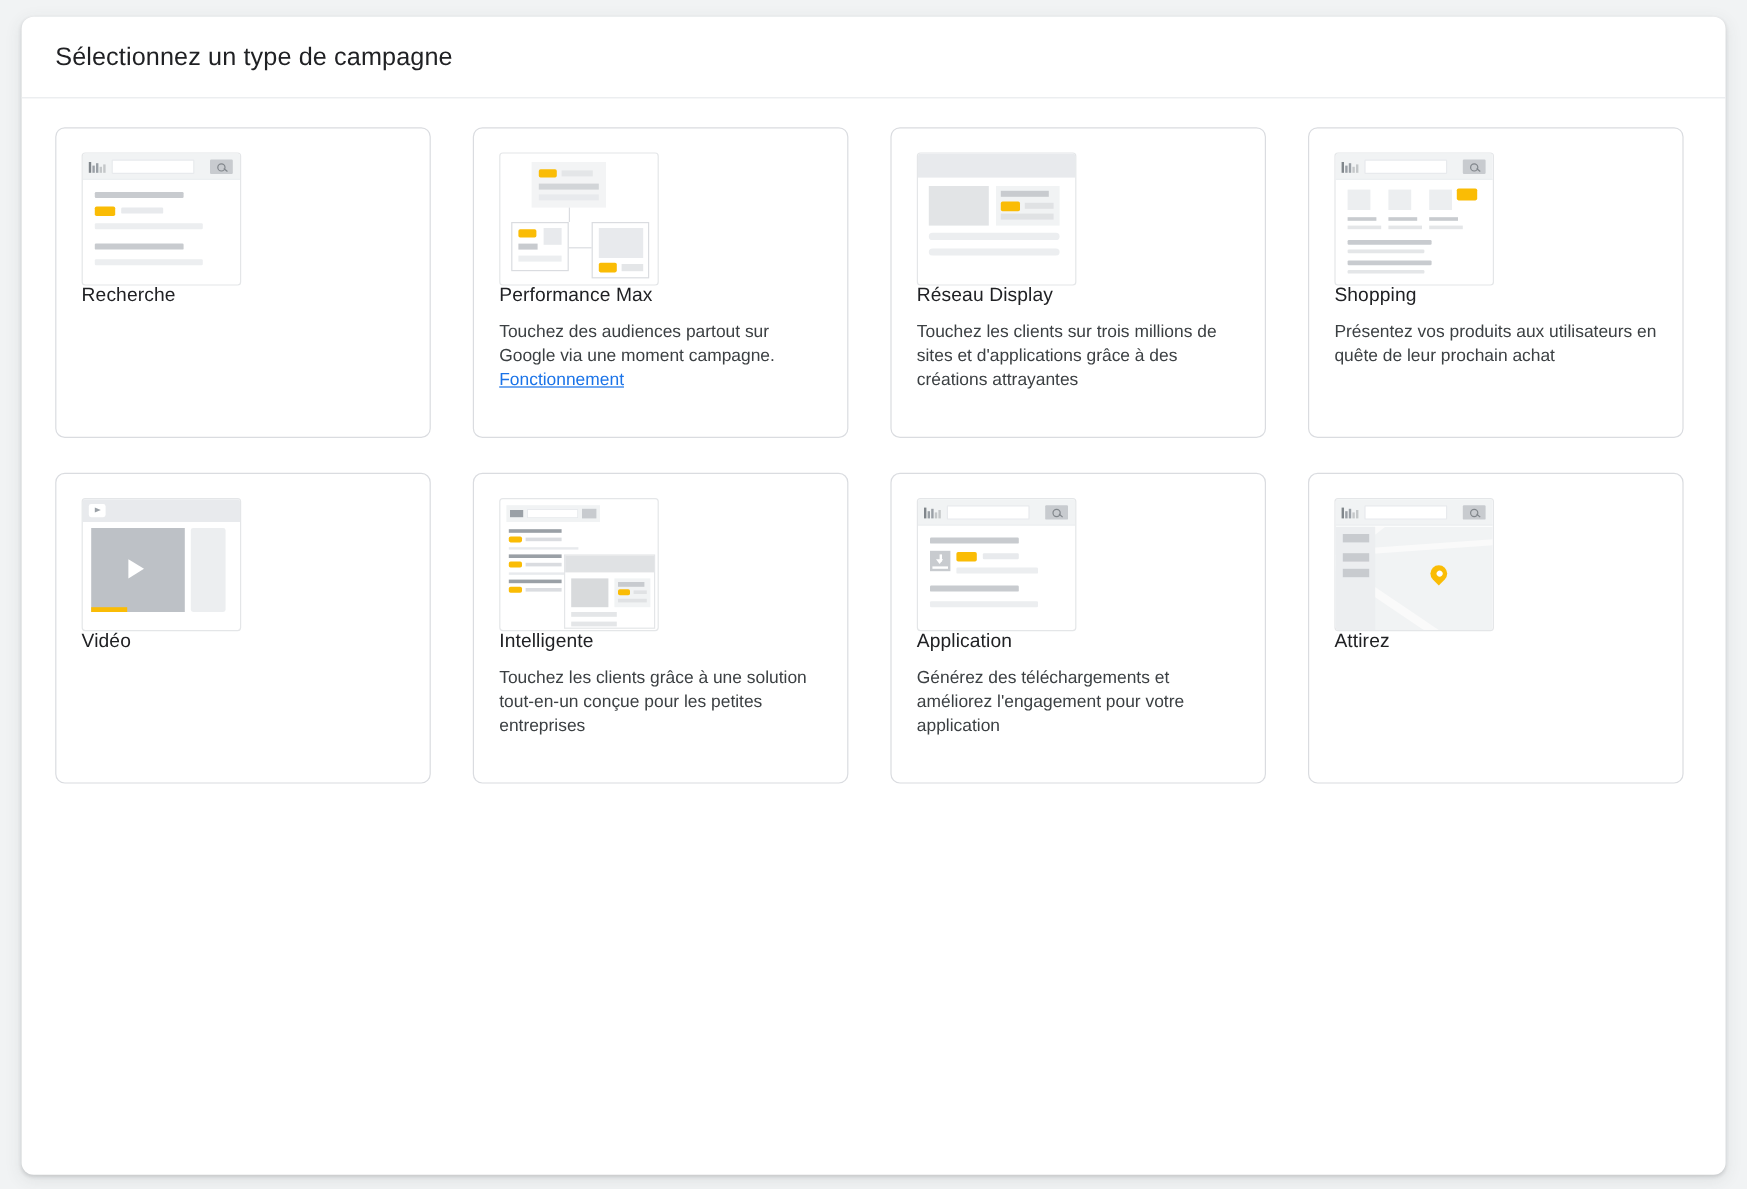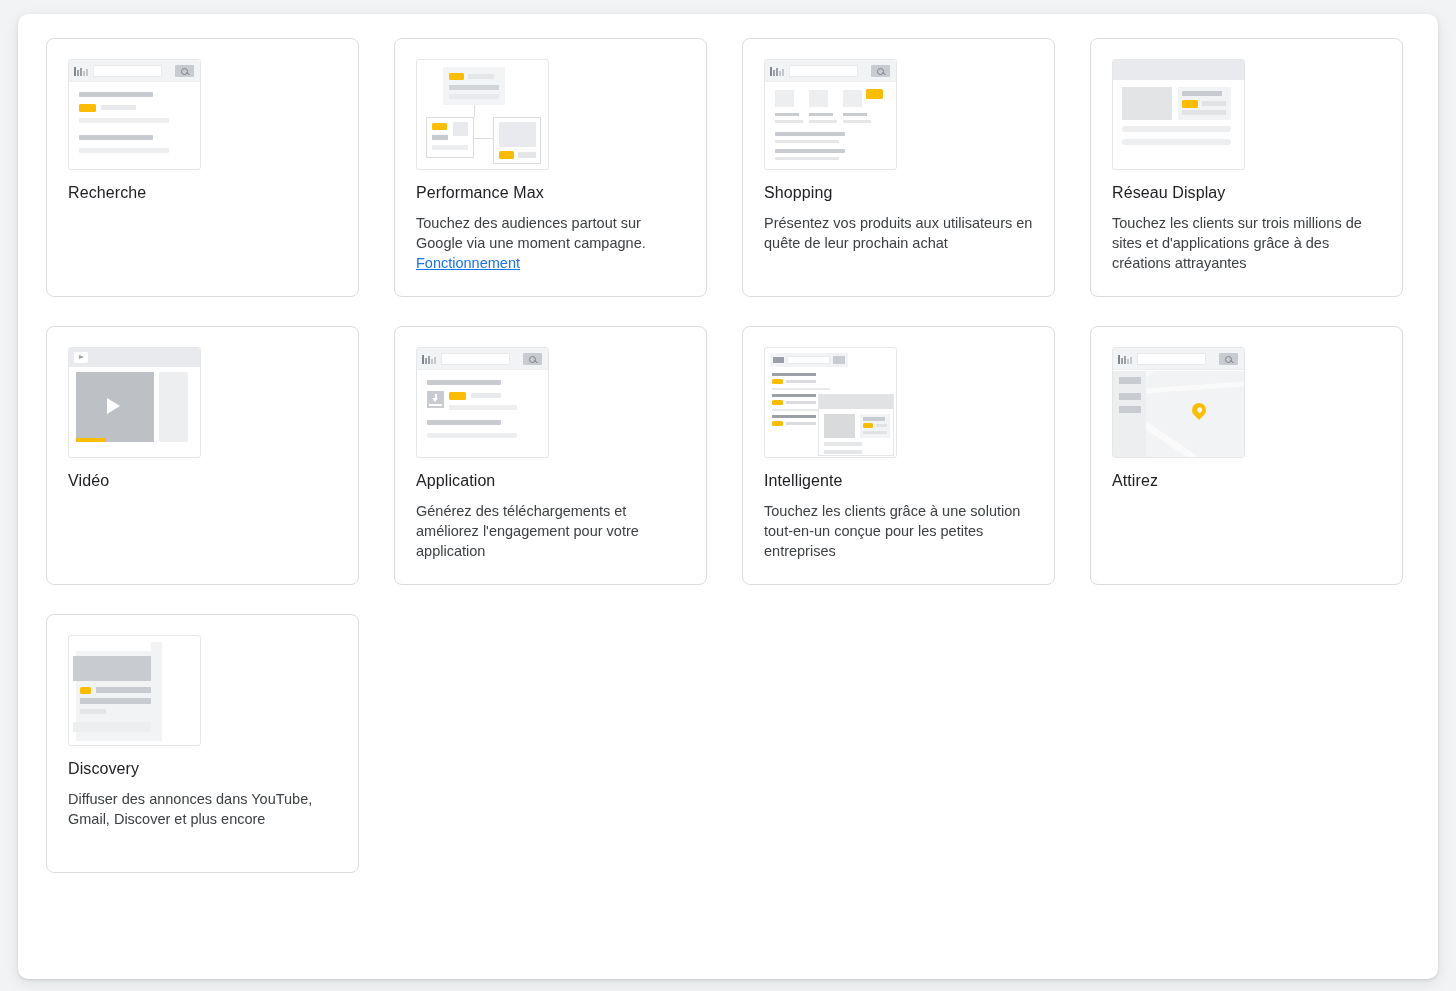--- a/index.html
+++ b/index.html
@@ -40,21 +40,20 @@
     border: 1px solid #dadce0;
     border-radius: 8px;
     background: #fff;
     height: 259px;
     padding: 20px 21px 0 21px;
     cursor: pointer;
   }
   .card-title {
     font-size: 16px;
     color: #202124;
-    margin-top: 14px;
     letter-spacing: .1px;
   }
   .card-desc {
     font-size: 14.5px;
     line-height: 20px;
     color: #3c4043;
     margin-top: 11px;
     max-width: 275px;
   }
   .card-link { color: #1a73e8; }
@@ -232,20 +231,23 @@
   .t-disc .l1 { position: absolute; left: 27px; top: 51px; width: 55px; height: 6px; background: #c8cbcf; }
   .t-disc .l2 { position: absolute; left: 11px; top: 62px; width: 71px; height: 6px; background: #c8cbcf; }
   .t-disc .l3 { position: absolute; left: 11px; top: 73px; width: 26px; height: 5px; background: #e4e6e8; }
   .t-disc .foot { position: absolute; left: 4px; top: 86px; width: 78px; height: 10px; background: #eceef0; }
 </style>
 </head>
 <body>
 
 <div class="panel">
 
+  <div class="panel-header">
+    <div class="panel-title">Sélectionnez un type de campagne</div>
+  </div>
 
   <div class="grid">
 
     <div class="card">
       <div class="thumb t-search">
         <div class="srchbar">
             <span class="glogo">
               <i></i>
               <i></i>
               <i></i>
@@ -282,20 +284,37 @@
             <span class="l2"></span>
           </div>
         <div class="pm-right">
             <span class="sq"></span>
             <span class="badge"></span>
             <span class="l1"></span>
           </div>
       </div>
       <div class="card-title">Performance Max</div>
       <div class="card-desc"><span>Touchez des audiences partout sur Google via une moment campagne.</span> <a class="card-link" href="#">Fonctionnement</a></div>
+    </div>
+
+    <div class="card">
+      <div class="thumb t-disp">
+        <span class="topbar"></span>
+          <span class="img"></span>
+        <div class="panel2">
+            <span class="l1"></span>
+            <span class="l2"></span>
+            <span class="l3"></span>
+          </div>
+        <span class="badge"></span>
+        <span class="ln ln1"></span>
+          <span class="ln ln2"></span>
+      </div>
+      <div class="card-title">Réseau Display</div>
+      <div class="card-desc">Touchez les clients sur trois millions de sites et d'applications grâce à des créations attrayantes</div>
     </div>
 
     <div class="card">
       <div class="thumb t-shop">
         <div class="srchbar">
             <span class="glogo">
               <i></i>
               <i></i>
               <i></i>
               <i></i>
@@ -317,72 +336,29 @@
         <span class="ln w1"></span>
           <span class="ln w2"></span>
           <span class="ln w3"></span>
           <span class="ln w4"></span>
       </div>
       <div class="card-title">Shopping</div>
       <div class="card-desc">Présentez vos produits aux utilisateurs en quête de leur prochain achat</div>
     </div>
 
     <div class="card">
-      <div class="thumb t-disp">
-        <span class="topbar"></span>
-          <span class="img"></span>
-        <div class="panel2">
-            <span class="l1"></span>
-            <span class="l2"></span>
-            <span class="l3"></span>
-          </div>
-        <span class="badge"></span>
-        <span class="ln ln1"></span>
-          <span class="ln ln2"></span>
-      </div>
-      <div class="card-title">Réseau Display</div>
-      <div class="card-desc">Touchez les clients sur trois millions de sites et d'applications grâce à des créations attrayantes</div>
-    </div>
-
-    <div class="card">
       <div class="thumb t-video">
         <span class="ytbar"></span>
           <span class="ytlogo"></span>
         <span class="player"></span>
           <span class="play"></span>
         <span class="prog"></span>
         <span class="side"></span>
       </div>
       <div class="card-title">Vidéo</div>
-    </div>
-
-    <div class="card">
-      <div class="thumb t-app">
-        <div class="srchbar">
-            <span class="glogo">
-              <i></i>
-              <i></i>
-              <i></i>
-              <i></i>
-              <i></i>
-            </span>
-            <span class="sfield"></span>
-            <span class="sbtn"></span>
-          </div>
-        <span class="ln ln1"></span>
-        <span class="dl"></span>
-          <span class="dlbase"></span>
-        <span class="badge"></span>
-        <span class="ln ln2"></span>
-          <span class="ln ln3"></span>
-          <span class="ln ln4"></span>
-          <span class="ln ln5"></span>
-      </div>
-      <div class="card-title">Application</div>
-      <div class="card-desc">Générez des téléchargements et améliorez l'engagement pour votre application</div>
     </div>
 
     <div class="card">
       <div class="thumb t-smart">
         <div class="sbar">
             <span class="lg"></span>
             <span class="fld"></span>
             <span class="bt"></span>
           </div>
         <span class="r rt" style="left:7px;top:25px;width:44px;"></span>
@@ -407,20 +383,46 @@
           <span class="badge"></span>
           <span class="f1"></span>
             <span class="f2"></span>
         </div>
       </div>
       <div class="card-title">Intelligente</div>
       <div class="card-desc">Touchez les clients grâce à une solution tout-en-un conçue pour les petites entreprises</div>
     </div>
 
     <div class="card">
+      <div class="thumb t-app">
+        <div class="srchbar">
+            <span class="glogo">
+              <i></i>
+              <i></i>
+              <i></i>
+              <i></i>
+              <i></i>
+            </span>
+            <span class="sfield"></span>
+            <span class="sbtn"></span>
+          </div>
+        <span class="ln ln1"></span>
+        <span class="dl"></span>
+          <span class="dlbase"></span>
+        <span class="badge"></span>
+        <span class="ln ln2"></span>
+          <span class="ln ln3"></span>
+          <span class="ln ln4"></span>
+          <span class="ln ln5"></span>
+      </div>
+      <div class="card-title">Application</div>
+      <div class="card-desc">Générez des téléchargements et améliorez l'engagement pour votre application</div>
+    </div>
+
+    <div class="card">
       <div class="thumb t-local">
         <div class="srchbar">
             <span class="glogo">
               <i></i>
               <i></i>
               <i></i>
               <i></i>
               <i></i>
             </span>
             <span class="sfield"></span>
@@ -434,29 +436,15 @@
         <div class="side">
             <b></b>
             <b></b>
             <b></b>
           </div>
         <span class="pin"></span>
       </div>
       <div class="card-title">Attirez</div>
     </div>
 
-    <div class="card">
-      <div class="thumb t-disc">
-        <div class="frame"></div>
-        <span class="topw"></span>
-          <span class="img"></span>
-        <span class="badge"></span>
-        <span class="l1"></span>
-          <span class="l2"></span>
-          <span class="l3"></span>
-          <span class="foot"></span>
-      </div>
-      <div class="card-title">Discovery</div>
-      <div class="card-desc">Diffuser des annonces dans YouTube, Gmail, Discover et plus encore</div>
-    </div>
 
   </div>
 </div>
 
 </body></html>

